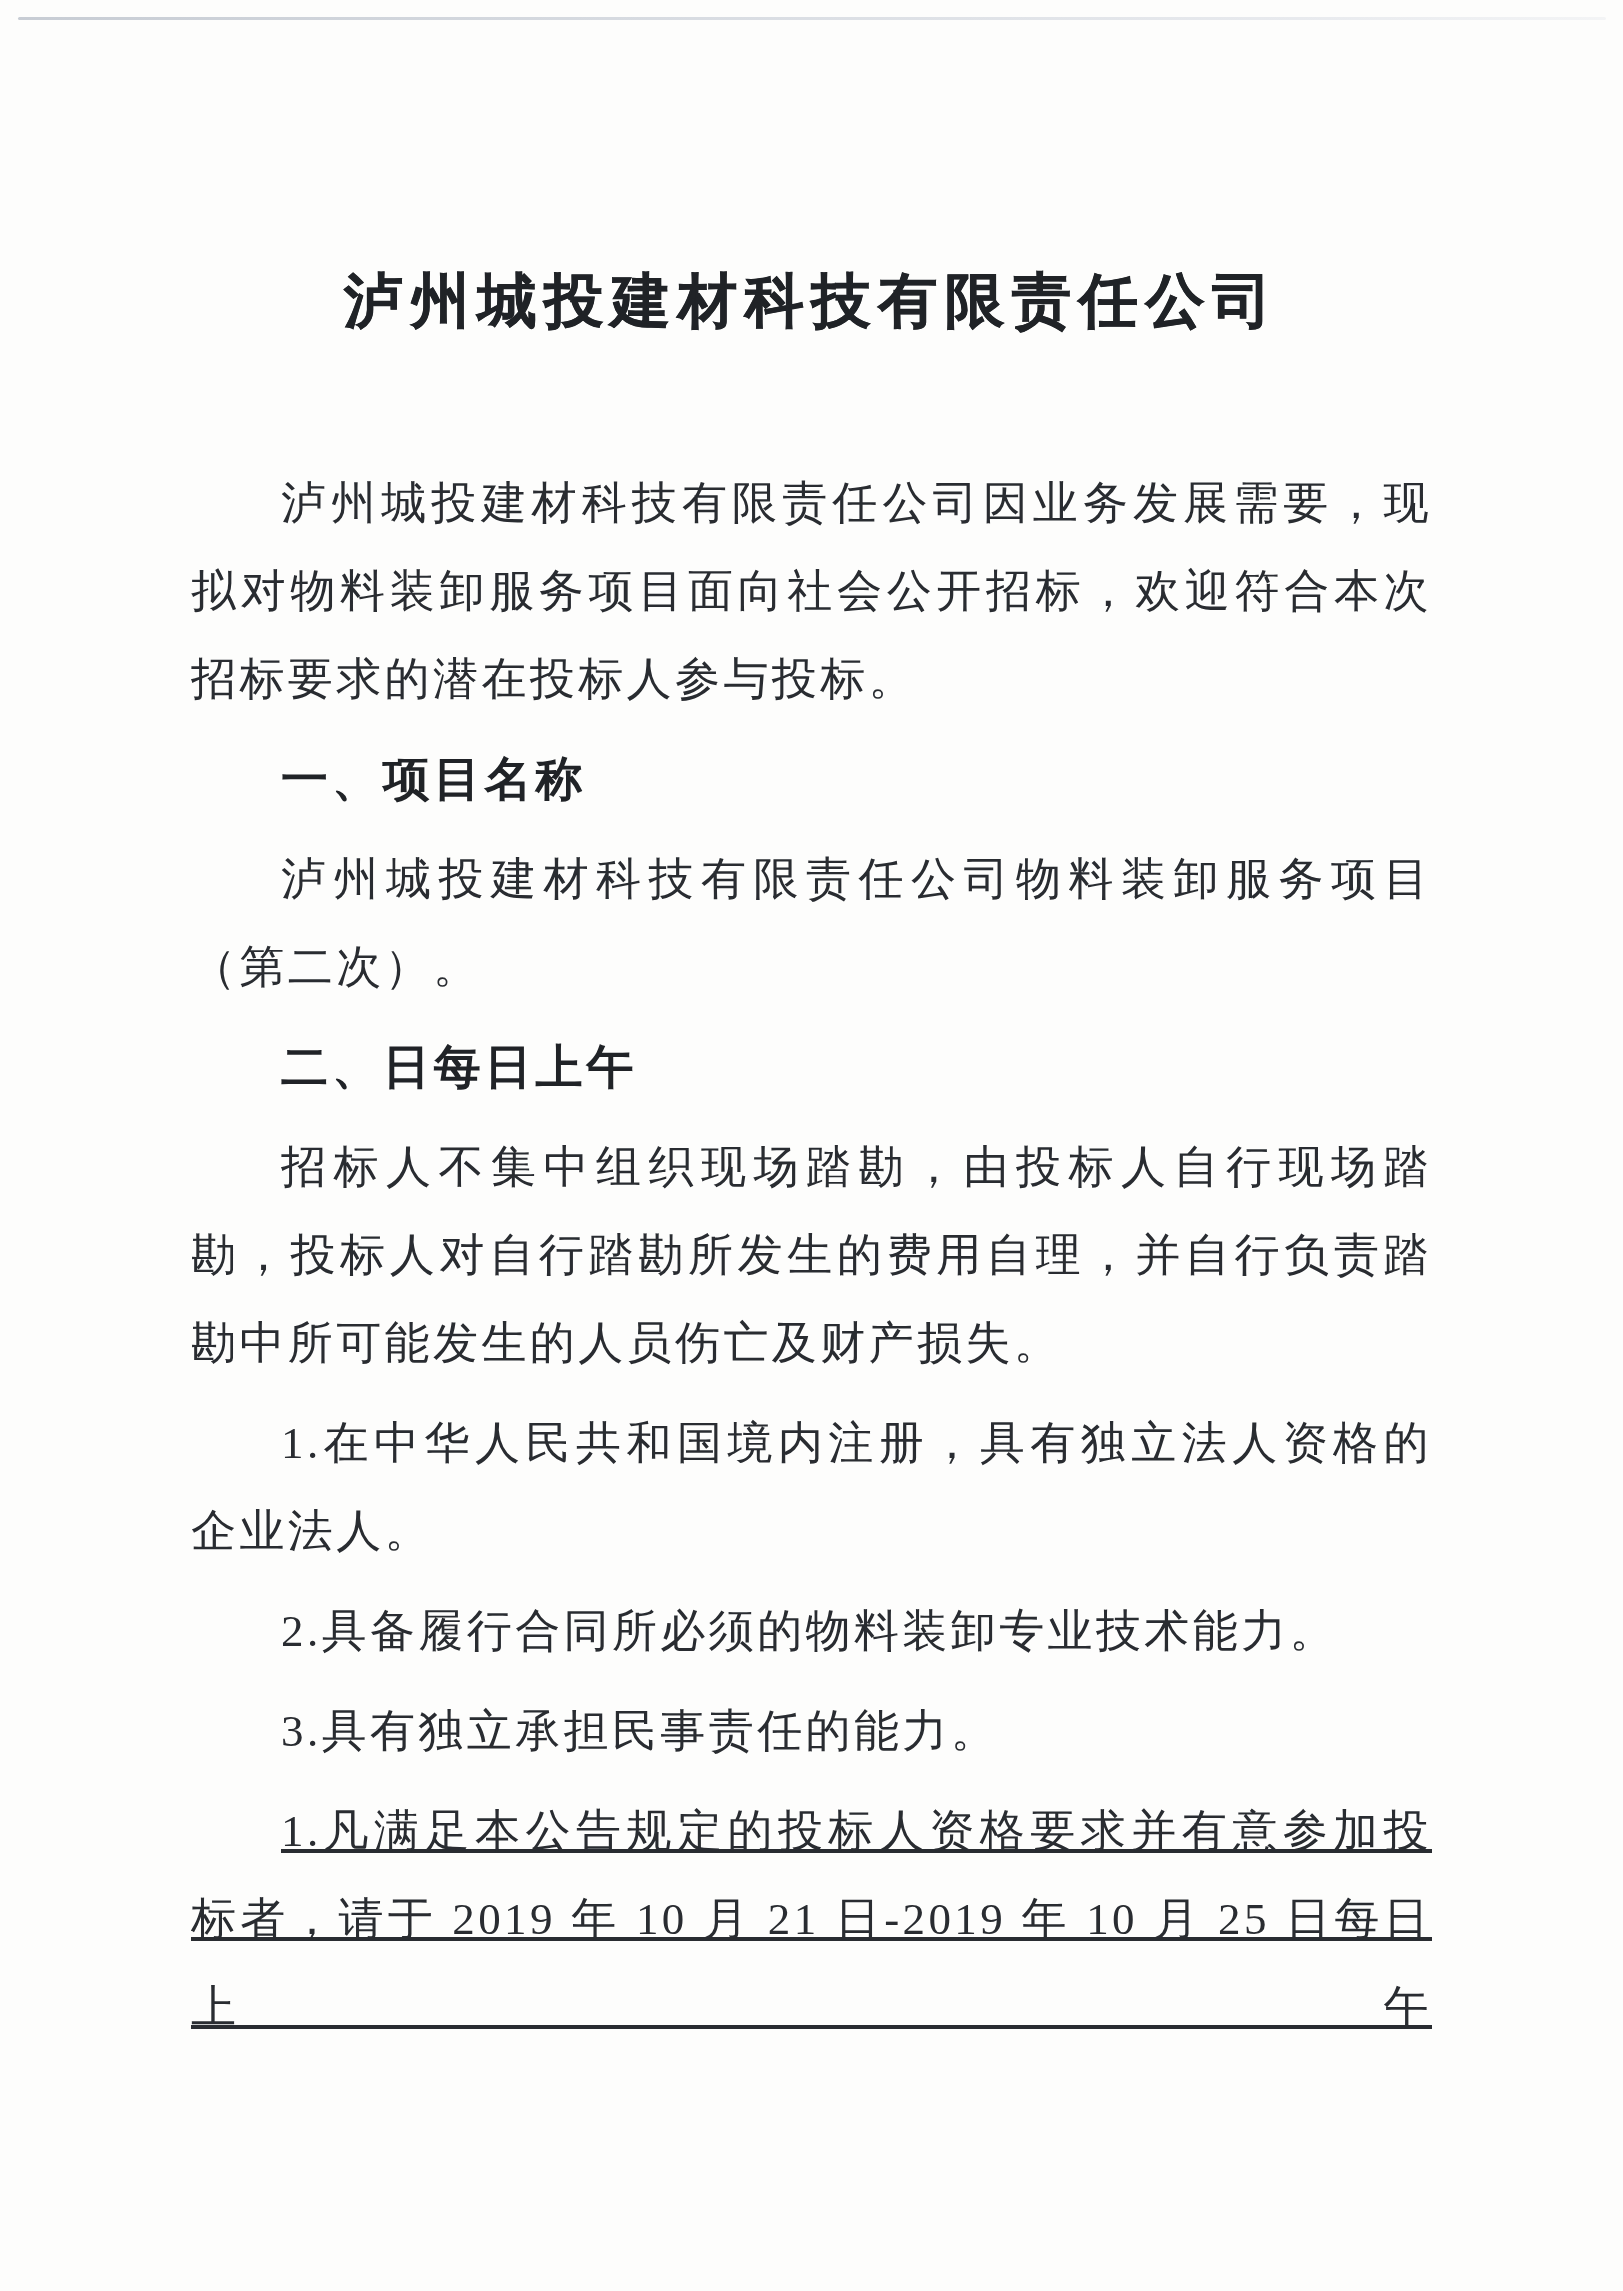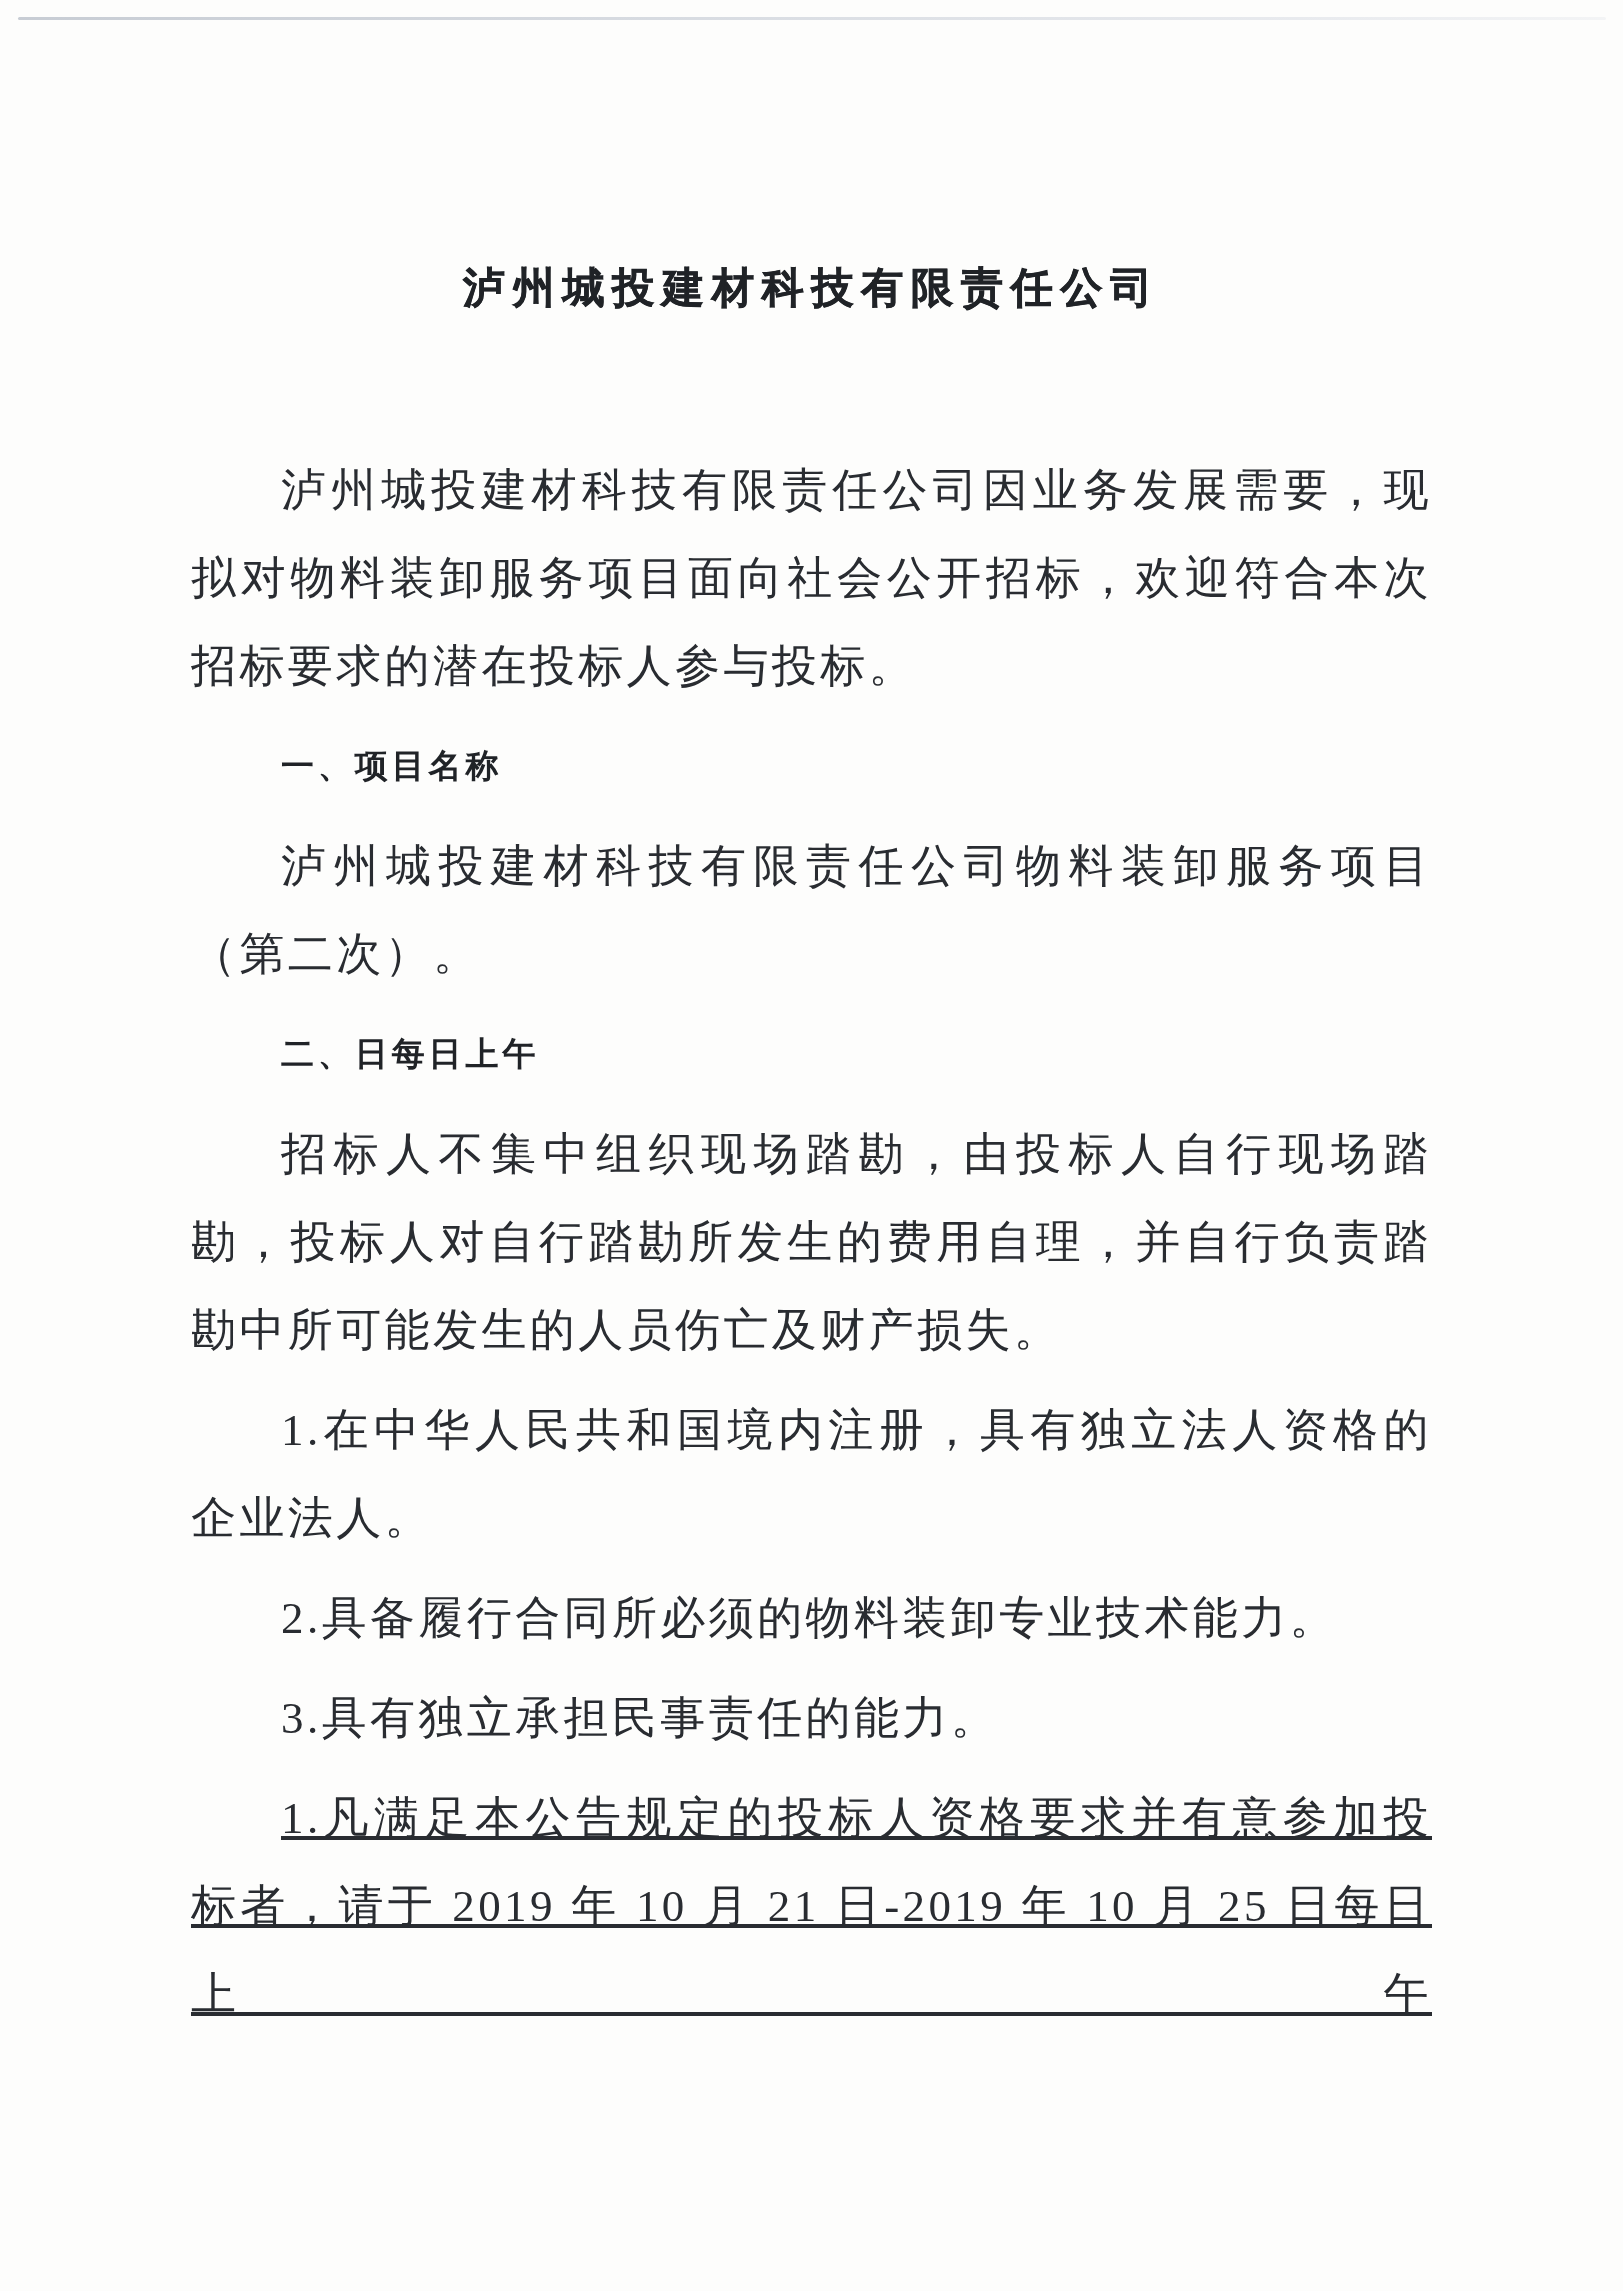--- a/index.html
+++ b/index.html
@@ -28,25 +28,25 @@
     width:1588px;
     height:2.9px;
     background:linear-gradient(to right,
       rgba(190,196,205,0.85) 0%,
       rgba(205,210,218,0.75) 45%,
       rgba(214,218,226,0.55) 80%,
       rgba(214,218,226,0.25) 100%);
     border-radius:2px;
   }
   .doc-title{
-    margin:4px;
+    margin:17px;
     text-align:center;
     font-family:"Liberation Serif","DejaVu Serif",serif;
     font-weight:700;
-    font-size:42px;
+    font-size:59px;
     line-height:74px;
     letter-spacing:7.8px;
     color:var(--title-ink);
     -webkit-text-stroke:0.6px var(--title-ink);
   }
   .doc-title.second{
     margin-top:54px;
   }
   .content{
     margin:121px 179px 0 179px;
@@ -57,21 +57,21 @@
   }
   .content p, .content h2{
     margin:12px;
     padding:0;
     text-indent:90px;
     font-weight:normal;
   }
   .content h2{
     font-family:"Liberation Sans","DejaVu Sans",sans-serif;
     font-weight:700;
-    font-size:33px;
+    font-size:47px;
     letter-spacing:3.9px;
     color:var(--title-ink);
   }
   .content p.justify-last{
     text-align-last:justify;
     text-decoration:underline;
   }
 </style>
 </head>
 <body>

